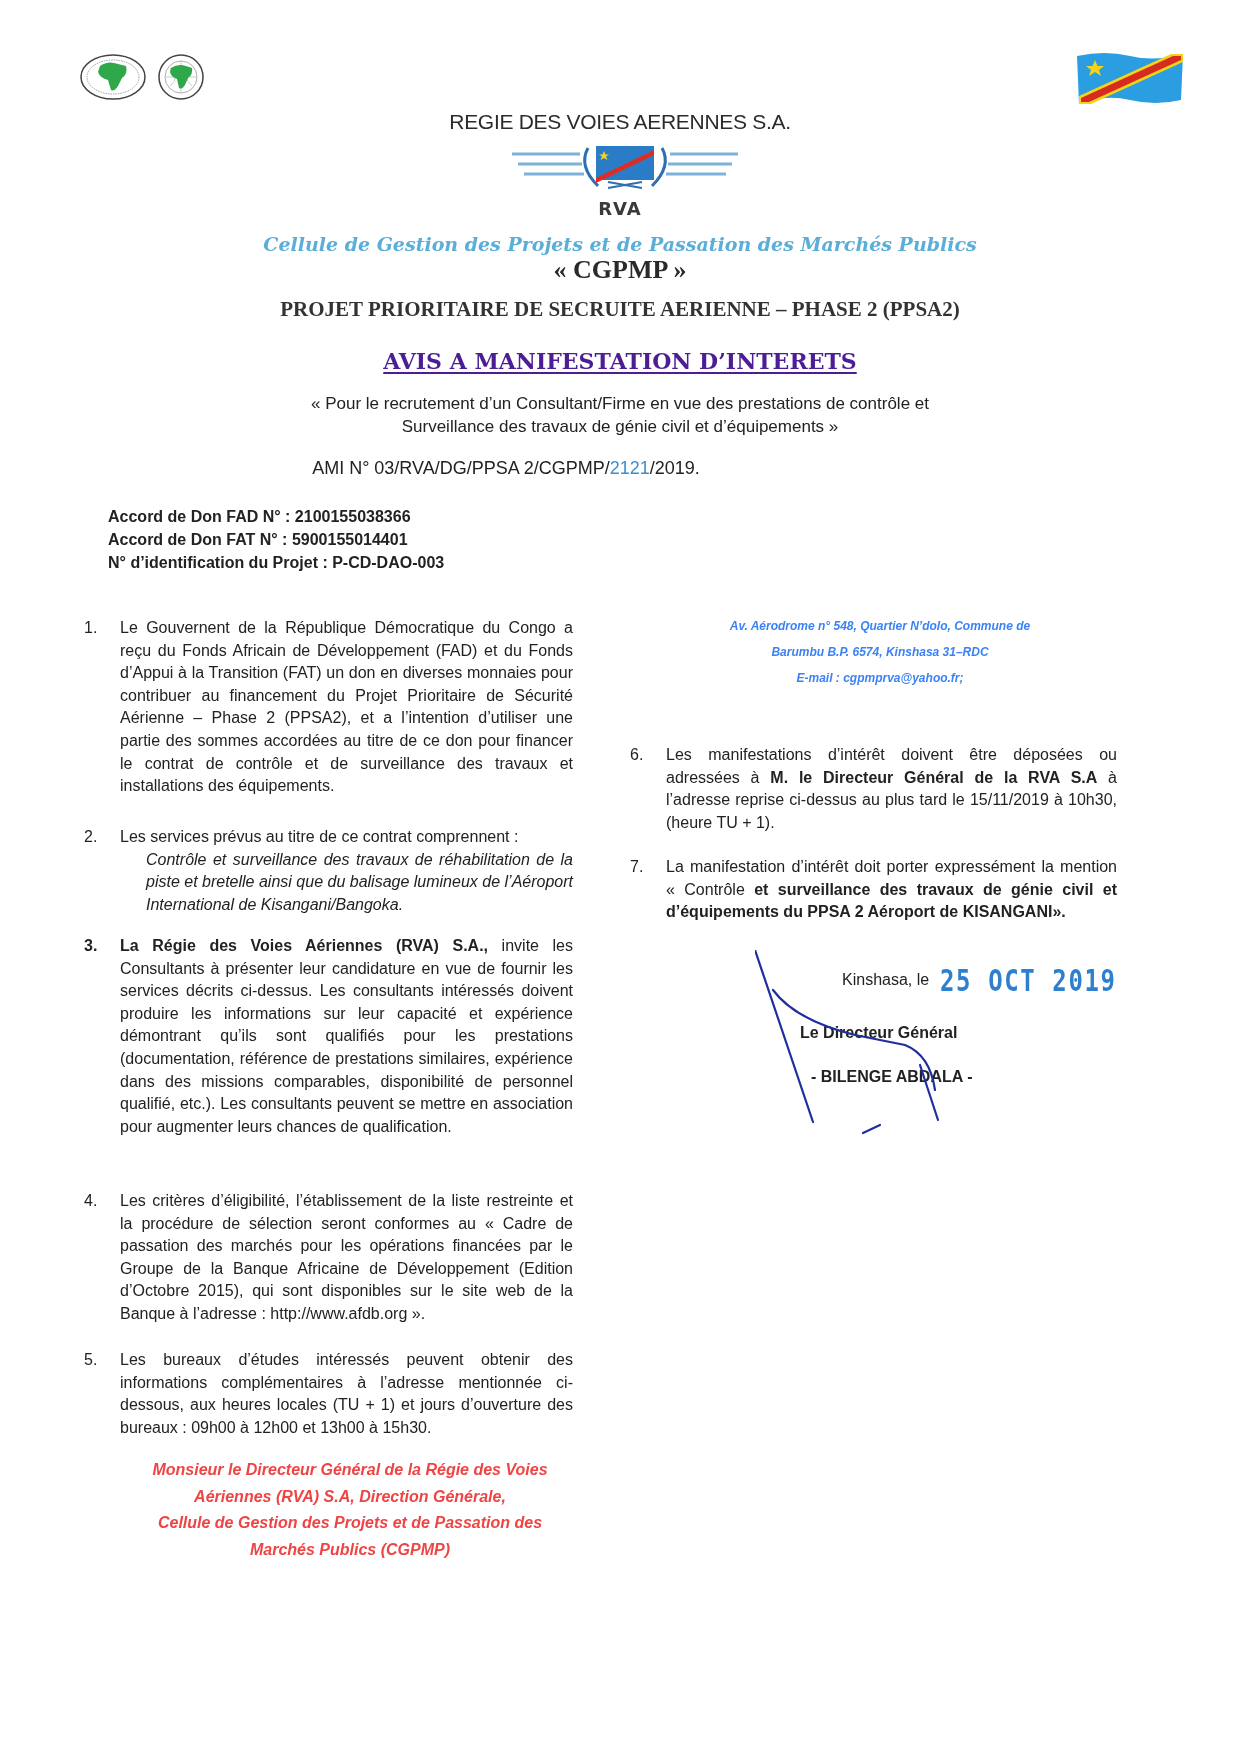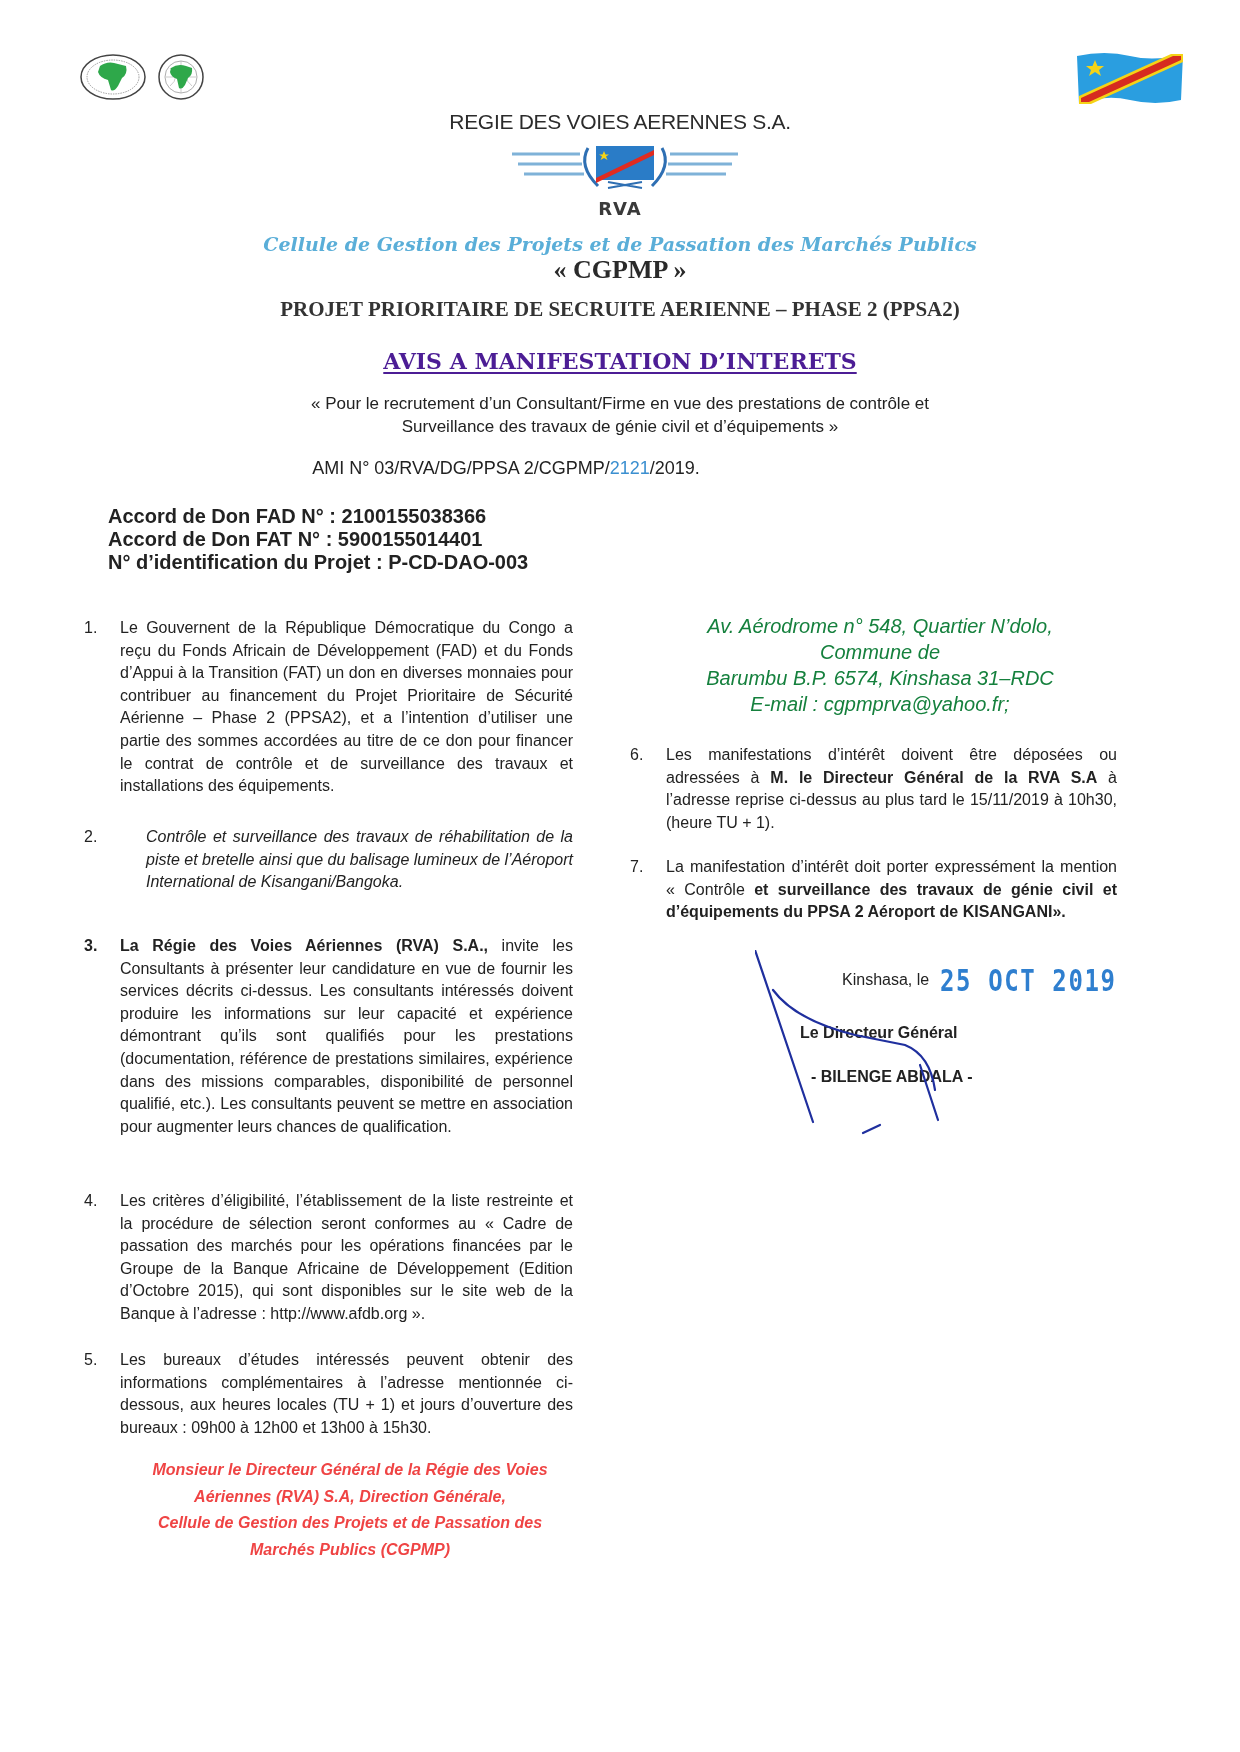--- a/index.html
+++ b/index.html
@@ -16,34 +16,34 @@
     .rva-acronym { left: 0; width: 1240px; top: 198px; font-family: "DejaVu Sans", sans-serif; font-weight: bold; font-size: 18px; color: #3a3a3a; letter-spacing: 1px; }
     .cell-name { left: 0; width: 1240px; top: 233px; font-family: "DejaVu Serif", serif; font-style: italic; font-weight: bold; font-size: 19px; color: #5aaed8; }
     .cgpmp { left: 0; width: 1240px; top: 255px; font-family: "Liberation Serif", serif; font-weight: bold; font-size: 26px; color: #2a2a2a; }
     .project-title { left: 0; width: 1240px; top: 297px; font-family: "Liberation Serif", serif; font-weight: bold; font-size: 21px; color: #333; }
     .avis-title { left: 0; width: 1240px; top: 348px; font-family: "DejaVu Serif", serif; font-weight: bold; font-size: 22px; color: #4c1d95; }
     .avis-title span { text-decoration: underline; text-underline-offset: 3px; }
     .subtitle { left: 250px; width: 740px; top: 392px; font-size: 17px; line-height: 23px; color: #222; }
     .ami-ref { left: 0; width: 1012px; top: 458px; font-size: 18px; color: #222; }
     .ami-ref .hl { color: #3b8fd0; }
 
-    .grant-block { left: 108px; top: 505px; font-size: 20px; font-weight: bold; line-height: 23px; color: #222; }
+    .grant-block { left: 108px; top: 505px; font-size: 16px; font-weight: bold; line-height: 23px; color: #222; }
 
     
     .col { font-size: 16px; line-height: 22.6px; color: #222; }
     .item { position: absolute; }
     .item .num { position: absolute; left: 0; top: 0; width: 30px; }
     .item .txt { position: absolute; left: 36px; top: 0; text-align: justify; }
     .left-item .txt { width: 453px; }
     .right-item .txt { width: 451px; }
     .b { font-weight: bold; }
     .i { font-style: italic; }
 
     .address-block { font-style: italic; font-weight: bold; font-size: 16px; line-height: 26.5px; color: #ef4444; }
-    .contact-block { font-style: italic; font-weight: normal; font-size: 20px; line-height: 26px; color: #15803d; }
+    .contact-block { font-style: italic; font-weight: bold; font-size: 12px; line-height: 26px; color: #3b82f6; }
 
     .sign-place { left: 842px; top: 971px; font-size: 16px; color: #222; }
     .stamp-date { left: 940px; top: 963px; font-family: "DejaVu Sans Mono", monospace; font-weight: bold; font-size: 30px; color: #2f7fcf; letter-spacing: 2px; transform: scaleX(0.8); transform-origin: left center; }
     .sign-title { left: 800px; top: 1024px; font-size: 16px; font-weight: bold; color: #222; }
     .sign-name { left: 811px; top: 1068px; font-size: 16px; font-weight: bold; color: #222; }
     .signature { left: 755px; top: 950px; width: 220px; height: 200px; }
   </style>
 </head>
 <body>
 
@@ -106,20 +106,21 @@
 
 <div class="col">
   <div class="item left-item" style="left:84px; top:617px;">
     <span class="num">1.</span>
     <div class="txt">Le Gouvernent de la République Démocratique du Congo a reçu du Fonds Africain de Développement (FAD) et du Fonds d’Appui à la Transition (FAT) un don en diverses monnaies pour contribuer au financement du Projet Prioritaire de Sécurité Aérienne – Phase 2 (PPSA2), et a l’intention d’utiliser une partie des sommes accordées au titre de ce don pour financer le contrat de contrôle et de surveillance des travaux et installations des équipements.</div>
   </div>
 
   <div class="item left-item" style="left:84px; top:826px;">
     <span class="num">2.</span>
     <div class="txt">
+      <div>Les services prévus au titre de ce contrat comprennent :</div>
       <div class="i" style="padding-left:26px;">Contrôle et surveillance des travaux de réhabilitation de la piste et bretelle ainsi que du balisage lumineux de l’Aéroport International de Kisangani/Bangoka.</div>
     </div>
   </div>
 
   <div class="item left-item" style="left:84px; top:935px;">
     <span class="num b">3.</span>
     <div class="txt"><span class="b">La Régie des Voies Aériennes (RVA) S.A.,</span><span> invite les Consultants à présenter leur candidature en vue de fournir les services décrits ci-dessus. Les consultants intéressés doivent produire les informations sur leur capacité et expérience démontrant qu’ils sont qualifiés pour les prestations (documentation, référence de prestations similaires, expérience dans des missions comparables, disponibilité de personnel qualifié, etc.). Les consultants peuvent se mettre en association pour augmenter leurs chances de qualification.</span></div>
   </div>
 
   <div class="item left-item" style="left:84px; top:1190px;">

